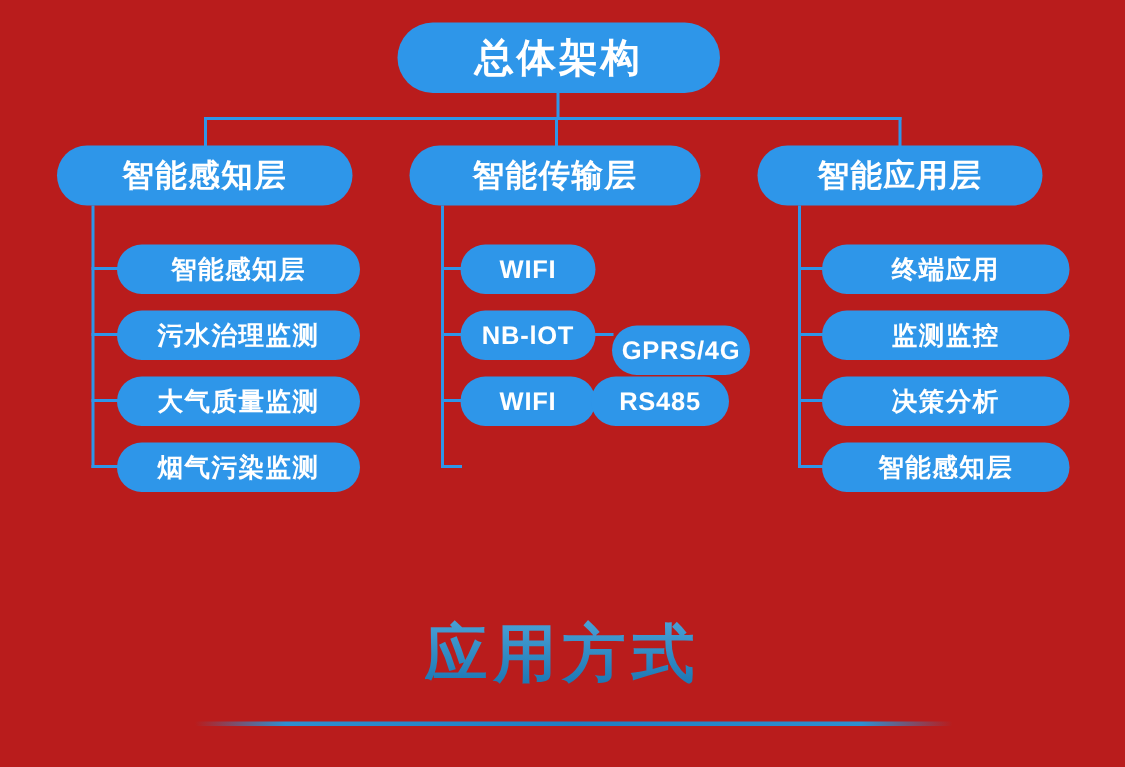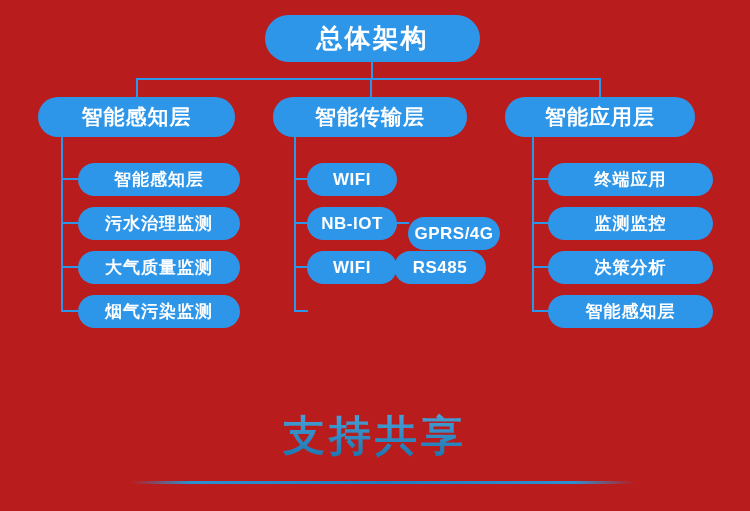--- a/index.html
+++ b/index.html
@@ -84,17 +84,17 @@
   <div class="ln" style="left:532px;top:178px;width:17px;height:2px;"></div>
   <div class="ln" style="left:532px;top:222px;width:17px;height:2px;"></div>
   <div class="ln" style="left:532px;top:266px;width:17px;height:2px;"></div>
   <div class="ln" style="left:532px;top:310px;width:17px;height:2px;"></div>
   <div class="node leaf" style="left:548px;top:207px;width:165px;">监测监控</div>
   <div class="node leaf" style="left:548px;top:163px;width:165px;">终端应用</div>
   <div class="node leaf" style="left:548px;top:251px;width:165px;">决策分析</div>
   <div class="node leaf" style="left:548px;top:295px;width:165px;">智能感知层</div>
 
   <div class="footer-title-wrap">
-    <span class="footer-title">支持共享</span>
+    <span class="footer-title">应用方式</span>
   </div>
   <div class="divider"></div>
 
 </div>
 
 </body></html>

